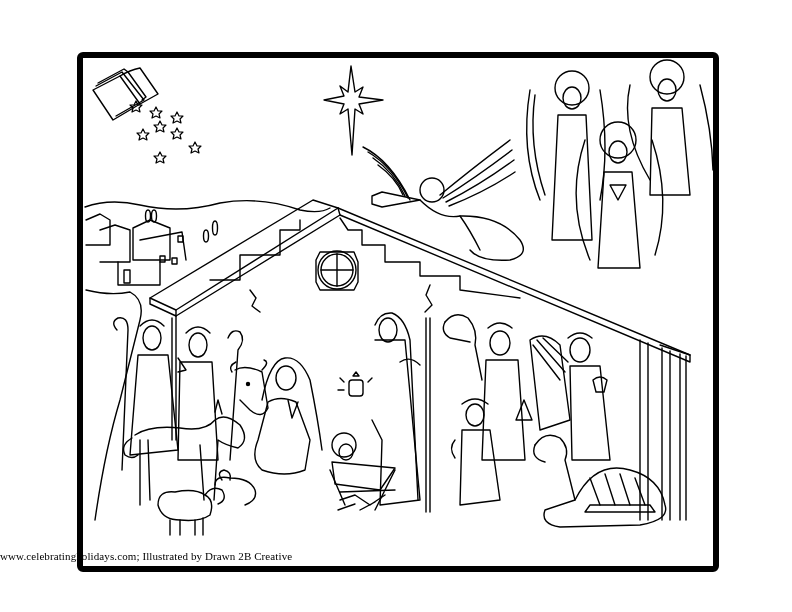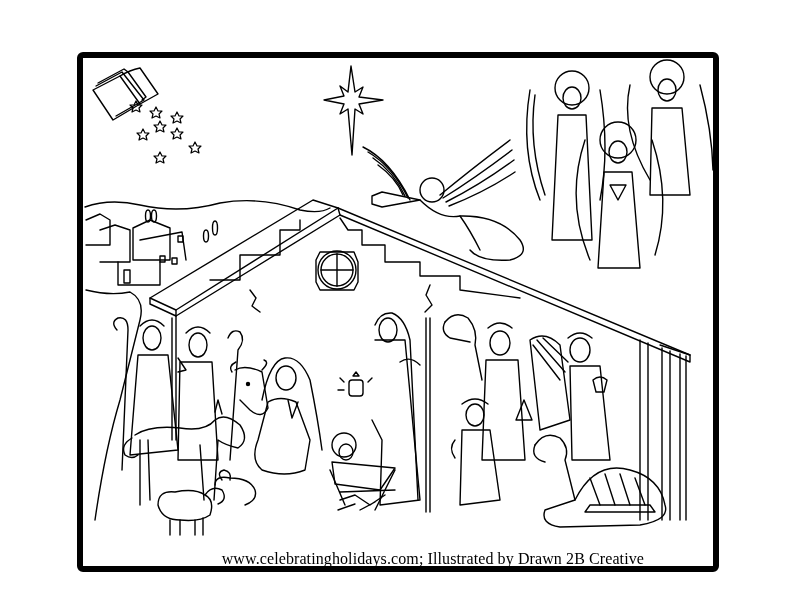--- a/index.html
+++ b/index.html
@@ -1,19 +1,19 @@
 <!DOCTYPE html>
 <html><head>
   <meta charset="utf-8">
   <style>
     html, body { margin: 0; padding: 0; background: #ffffff; }
     body { width: 792px; height: 612px; position: relative; overflow: hidden; font-family: "Liberation Serif", serif; }
     #frame { position: absolute; left: 77px; top: 52px; width: 642px; height: 520px; box-sizing: border-box; border: 6px solid #000; border-radius: 6px; background: #fff; }
     #art { position: absolute; left: 0; top: 0; width: 792px; height: 612px; }
-    #caption { position: absolute; left: 0; width: 644px; top: 550px; text-align: right; font-size: 16px; color: #000; letter-spacing: 0.1px; }
+    #caption { position: absolute; left: 0; width: 644px; top: 550px; text-align: left; font-size: 11px; color: #000; letter-spacing: 0.1px; }
     svg * { vector-effect: non-scaling-stroke; }
   </style>
 </head>
 <body>
 
 <div id="frame"></div>
 
 <svg id="art" viewBox="0 0 792 612" xmlns="http://www.w3.org/2000/svg" fill="none" stroke="#000" stroke-width="1.4" stroke-linejoin="round" stroke-linecap="round">
 
   <g>

